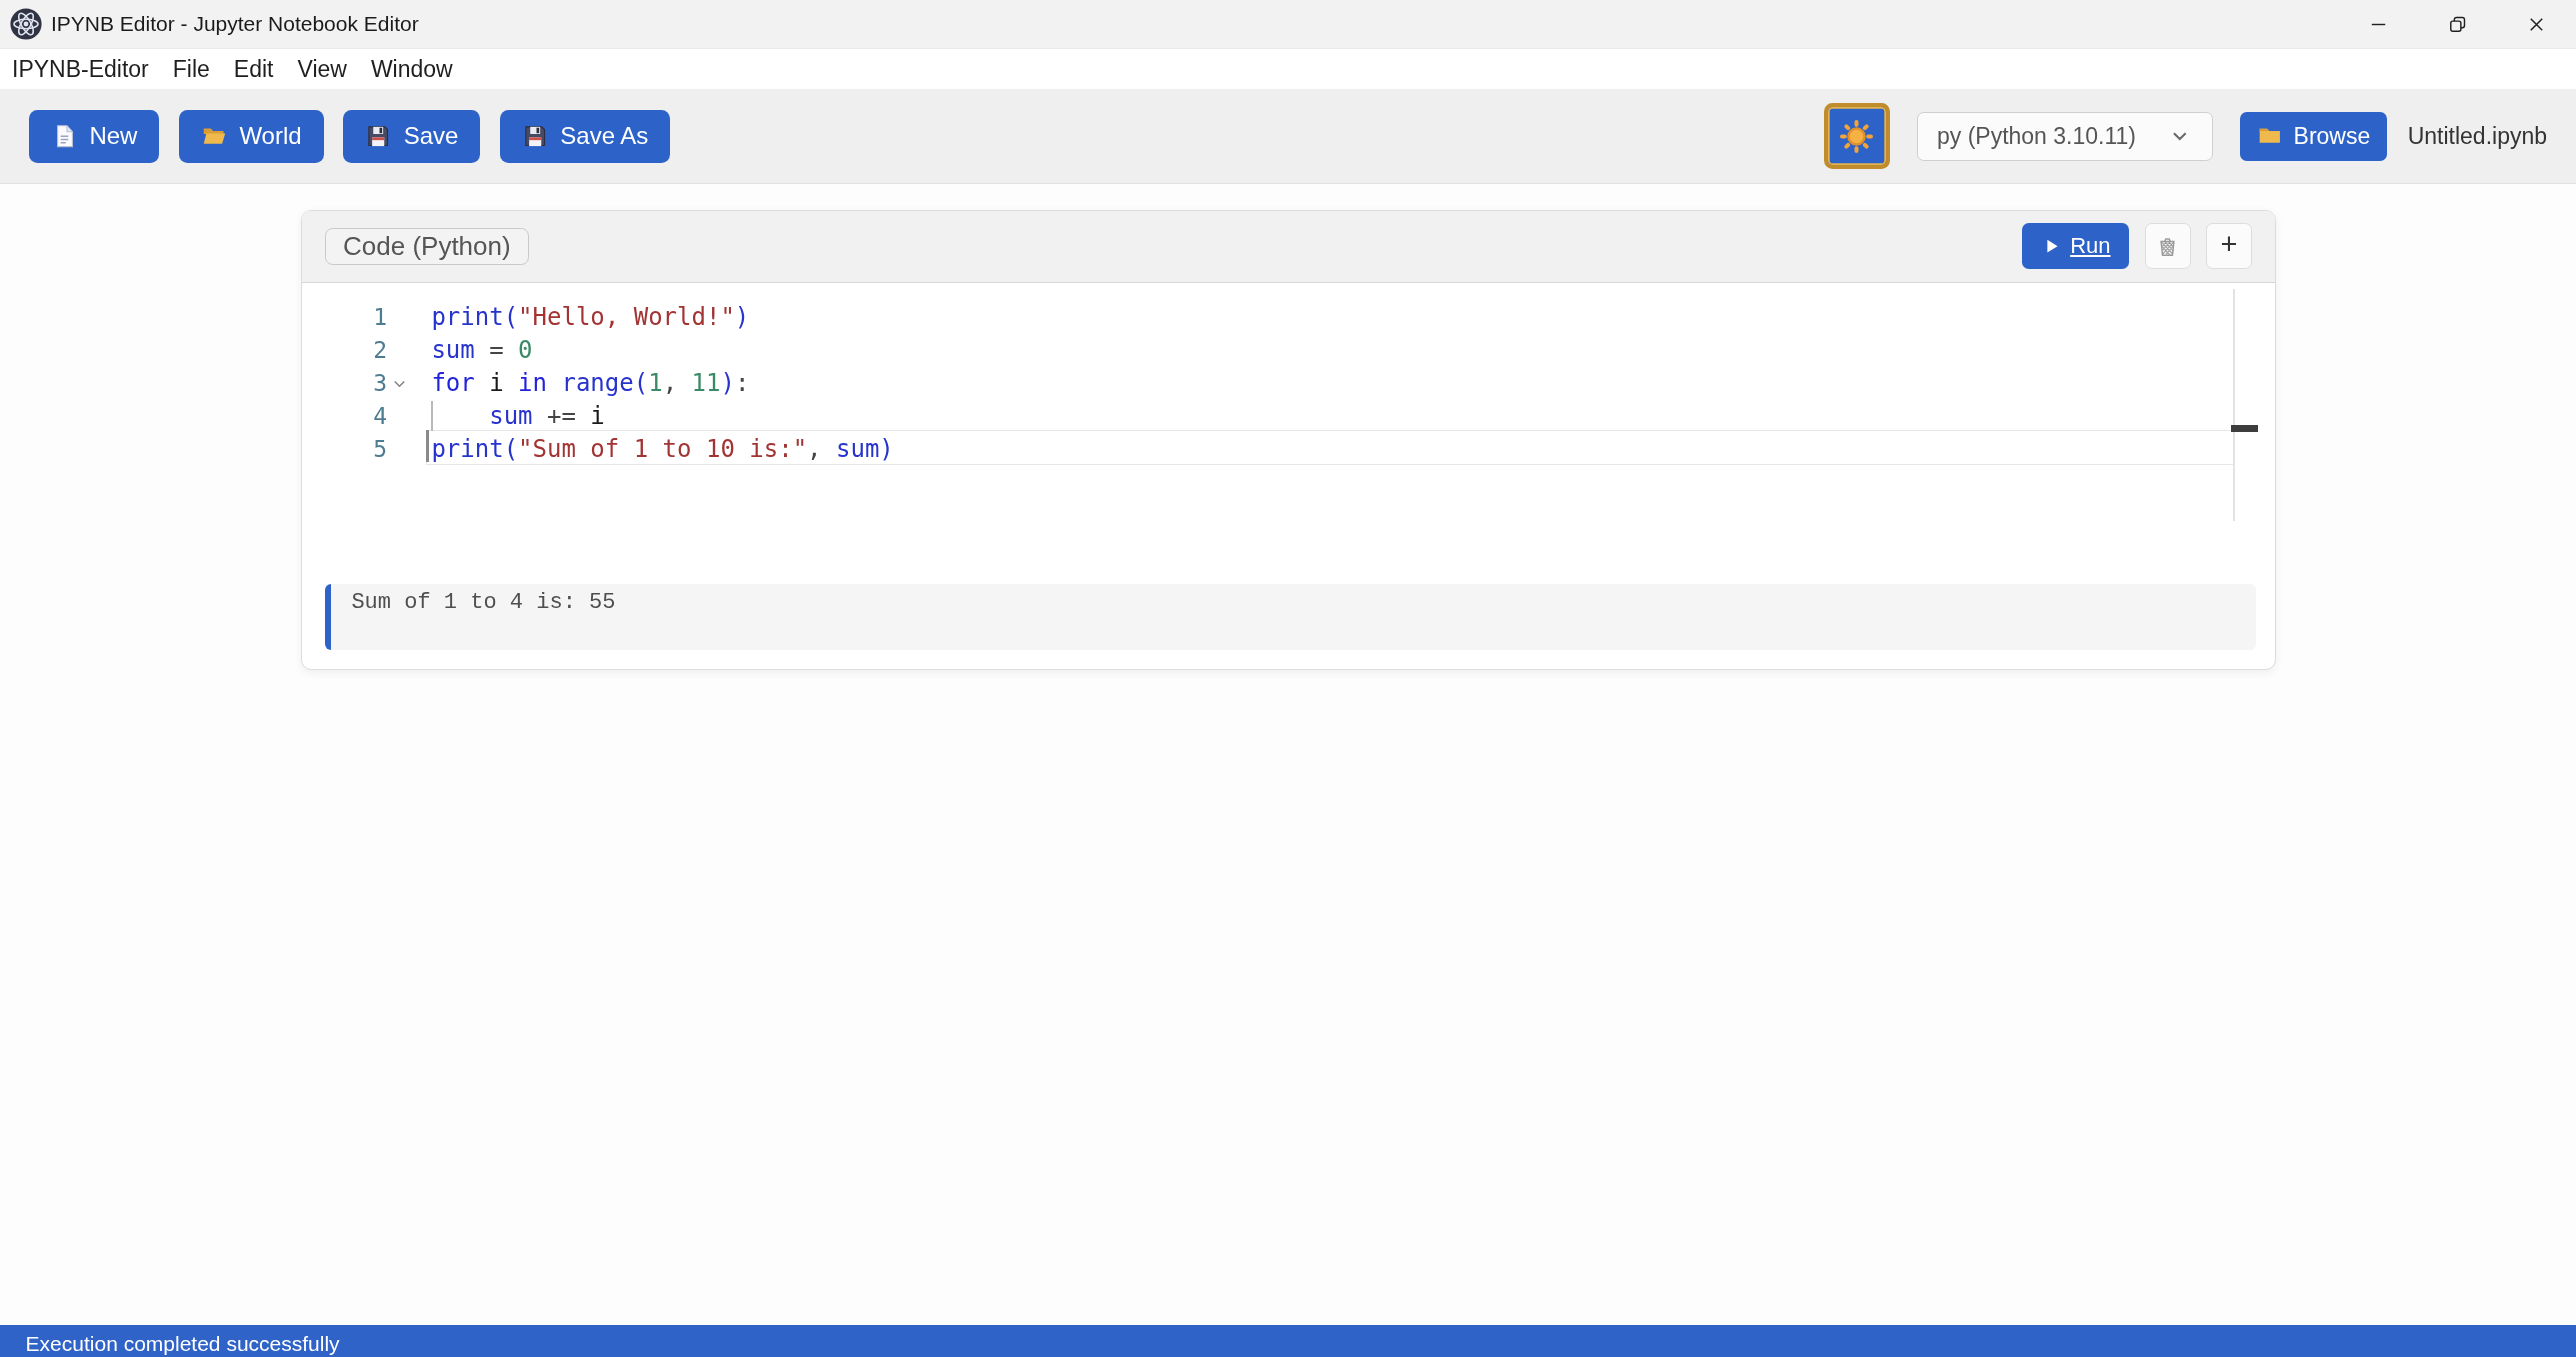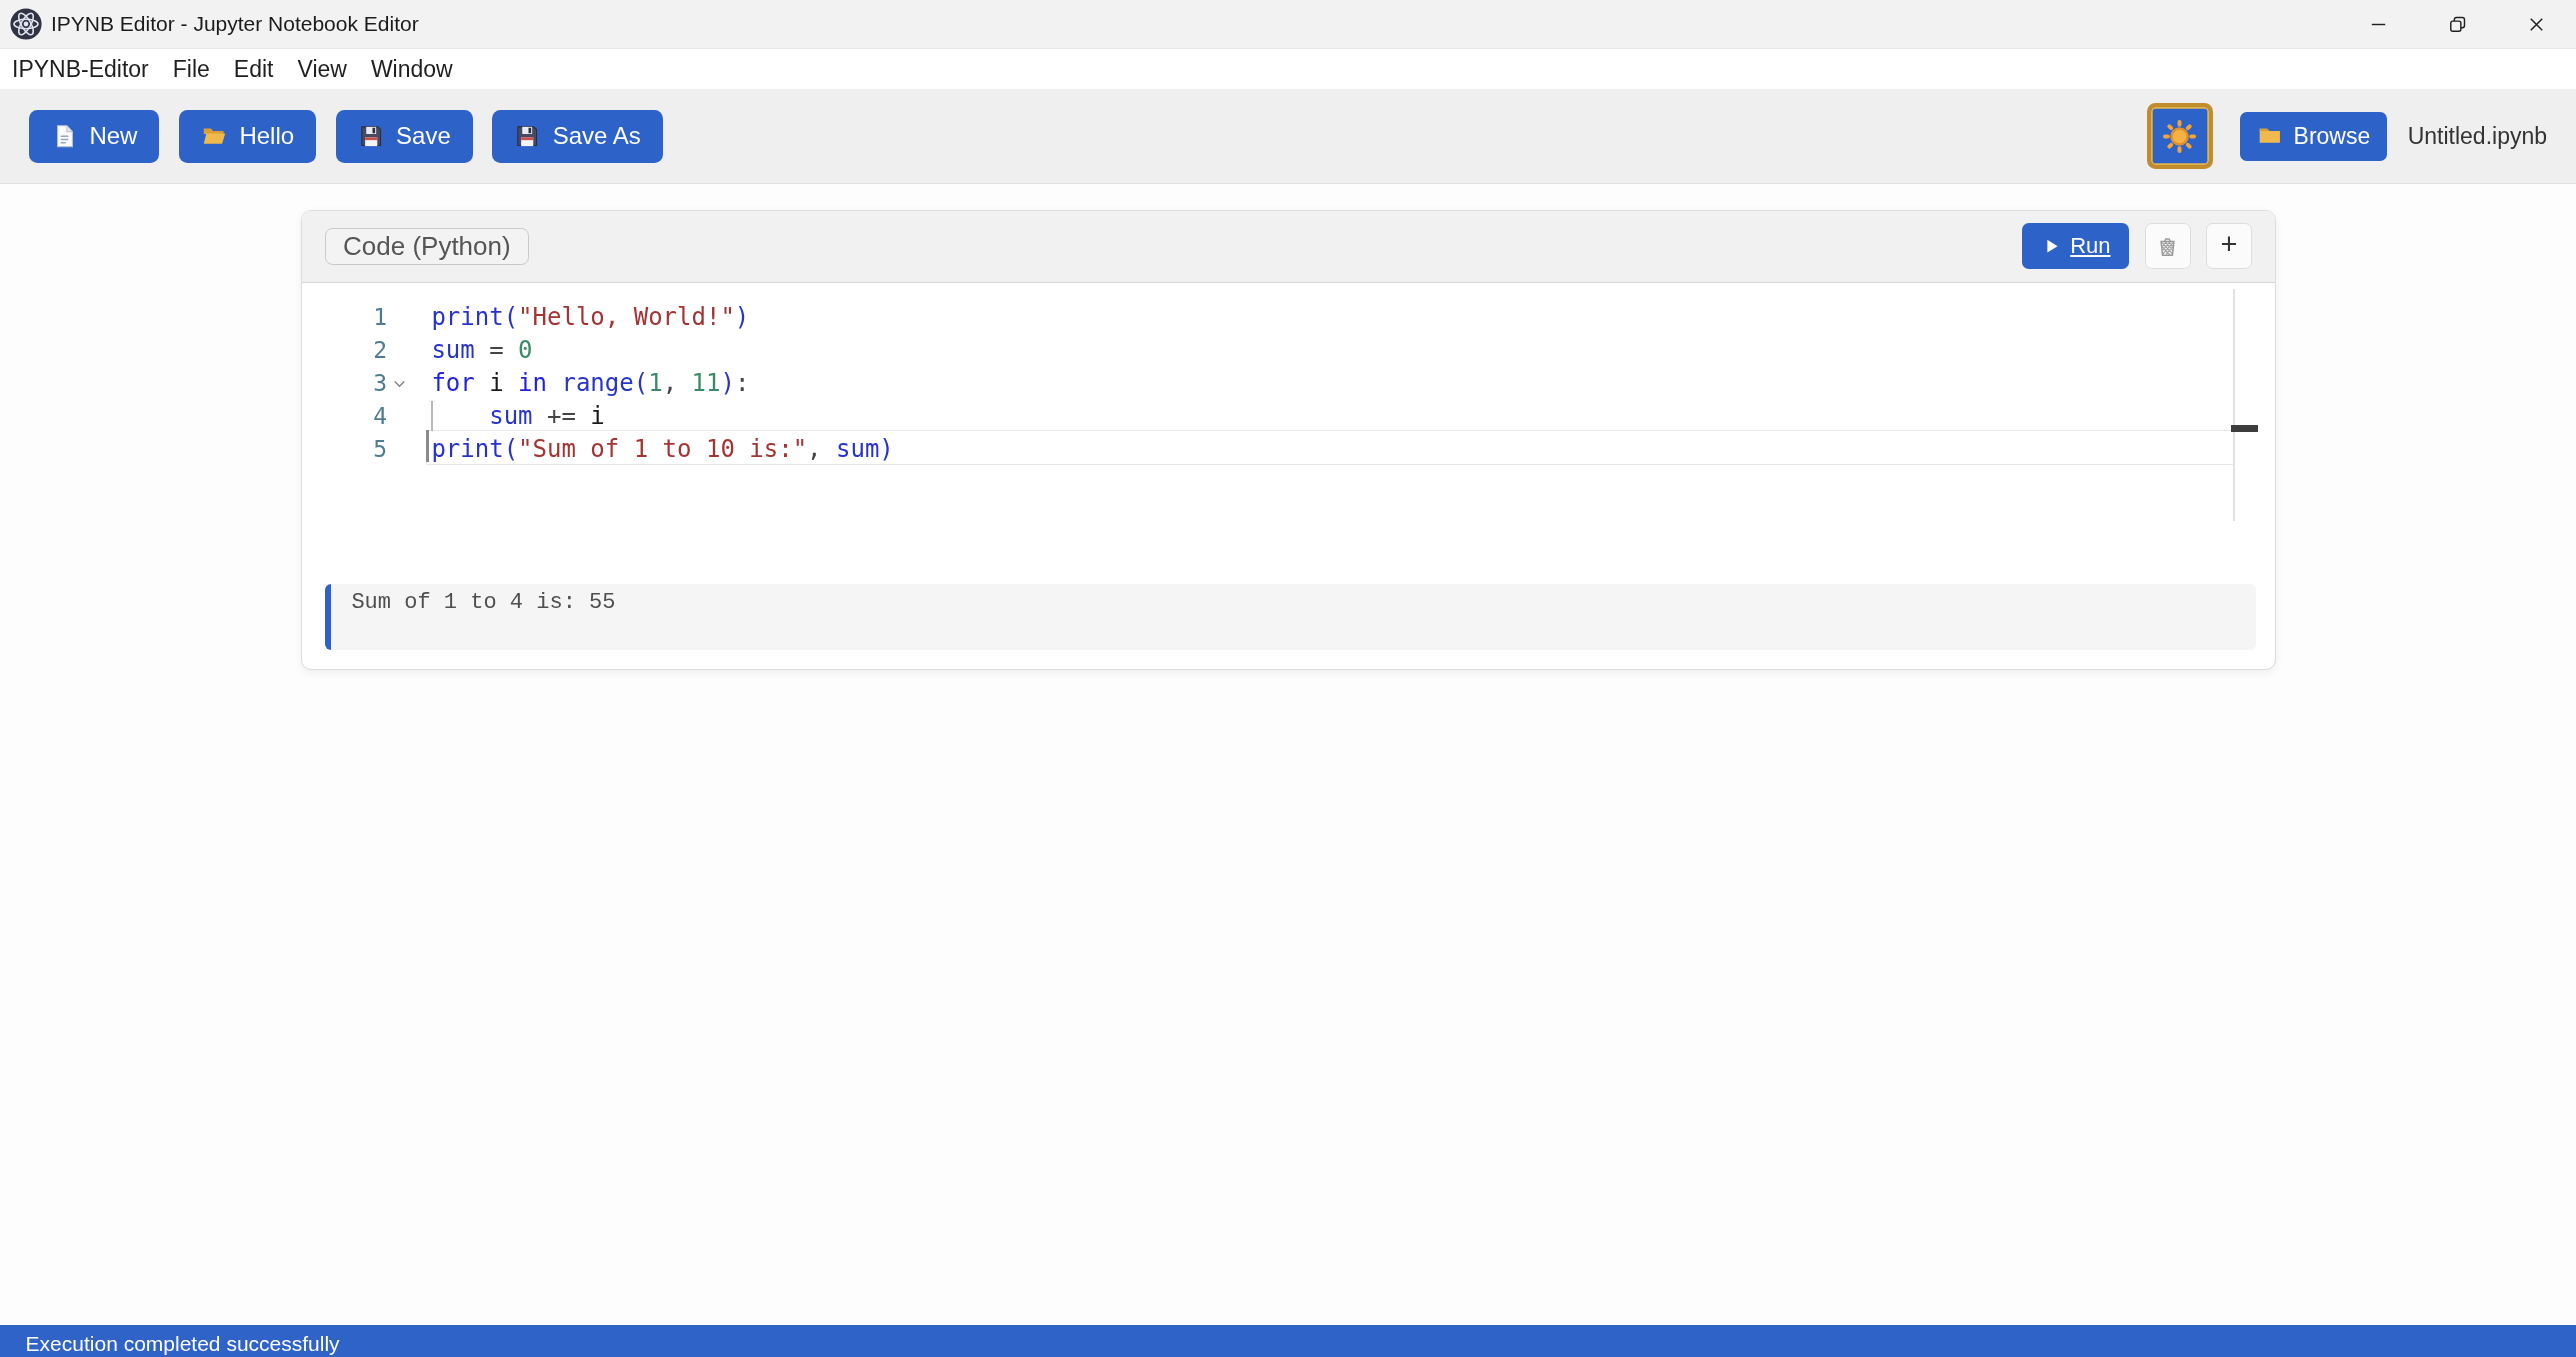--- a/index.html
+++ b/index.html
@@ -154,21 +154,21 @@
             </svg>
           </span>
           <span>New</span>
         </button><button class="tb-btn">
           <span style="display:flex;">
             <svg viewBox="0 0 24 24">
               <path d="M2.5 5h6.5l2 2.2h9.5V10H2.5z" fill="#d99f36"></path>
               <path d="M4.8 9.5h17.2l-2.8 9.3H2.5z" fill="#efb94d"></path>
             </svg>
           </span>
-          <span>Hello</span>
+          <span>World</span>
         </button><button class="tb-btn">
           <span style="display:flex;">
             <svg viewBox="0 0 24 24">
               <path d="M3.5 3.5h14.5l2.5 2.5v14.5H3.5z" fill="#474a63" stroke="#2c2e40" stroke-width="1"></path>
               <rect x="7.5" y="3.5" width="9" height="6.5" fill="#e9ebf3"></rect>
               <rect x="13.2" y="4.3" width="2.4" height="5" fill="#2c2e40"></rect>
               <rect x="6.5" y="13" width="11" height="8" fill="#f4f4f6"></rect>
               <rect x="6.5" y="13" width="11" height="2.6" fill="#c9514d"></rect>
             </svg>
           </span>
@@ -189,20 +189,28 @@
       <button class="theme-btn">
         <span style="display:flex;">
             <svg viewBox="0 0 24 24">
               <g stroke="#f2a43a" stroke-width="2.6" stroke-linecap="round">
                 <path d="M12 2.6v1.8M12 19.6v1.8M2.6 12h1.8M19.6 12h1.8M5.4 5.4l1.2 1.2M17.4 17.4l1.2 1.2M18.6 5.4l-1.2 1.2M6.6 17.4l-1.2 1.2"></path>
               </g>
               <circle cx="12" cy="12" r="5.2" fill="#f6b145" stroke="#e1902b" stroke-width="1.6"></circle>
             </svg>
           </span>
       </button>
+      <div class="kernel-select">
+        <span>py (Python 3.10.11)</span>
+        <span class="chev">
+            <svg viewBox="0 0 24 24" fill="none" stroke="#6a6a6a" stroke-width="2">
+              <path d="M6.5 9.5l5.5 5.5 5.5-5.5"></path>
+            </svg>
+          </span>
+      </div>
       <button class="browse-btn">
         <span style="display:flex;">
             <svg viewBox="0 0 24 24">
               <path d="M2.5 5.5h7l2 2h10v11h-19z" fill="#efb94d"></path>
               <path d="M2.5 5.5h7l2 2h-9z" fill="#d99f36"></path>
             </svg>
           </span>
         <span>Browse</span>
       </button>
       <span class="filename">Untitled.ipynb</span>

